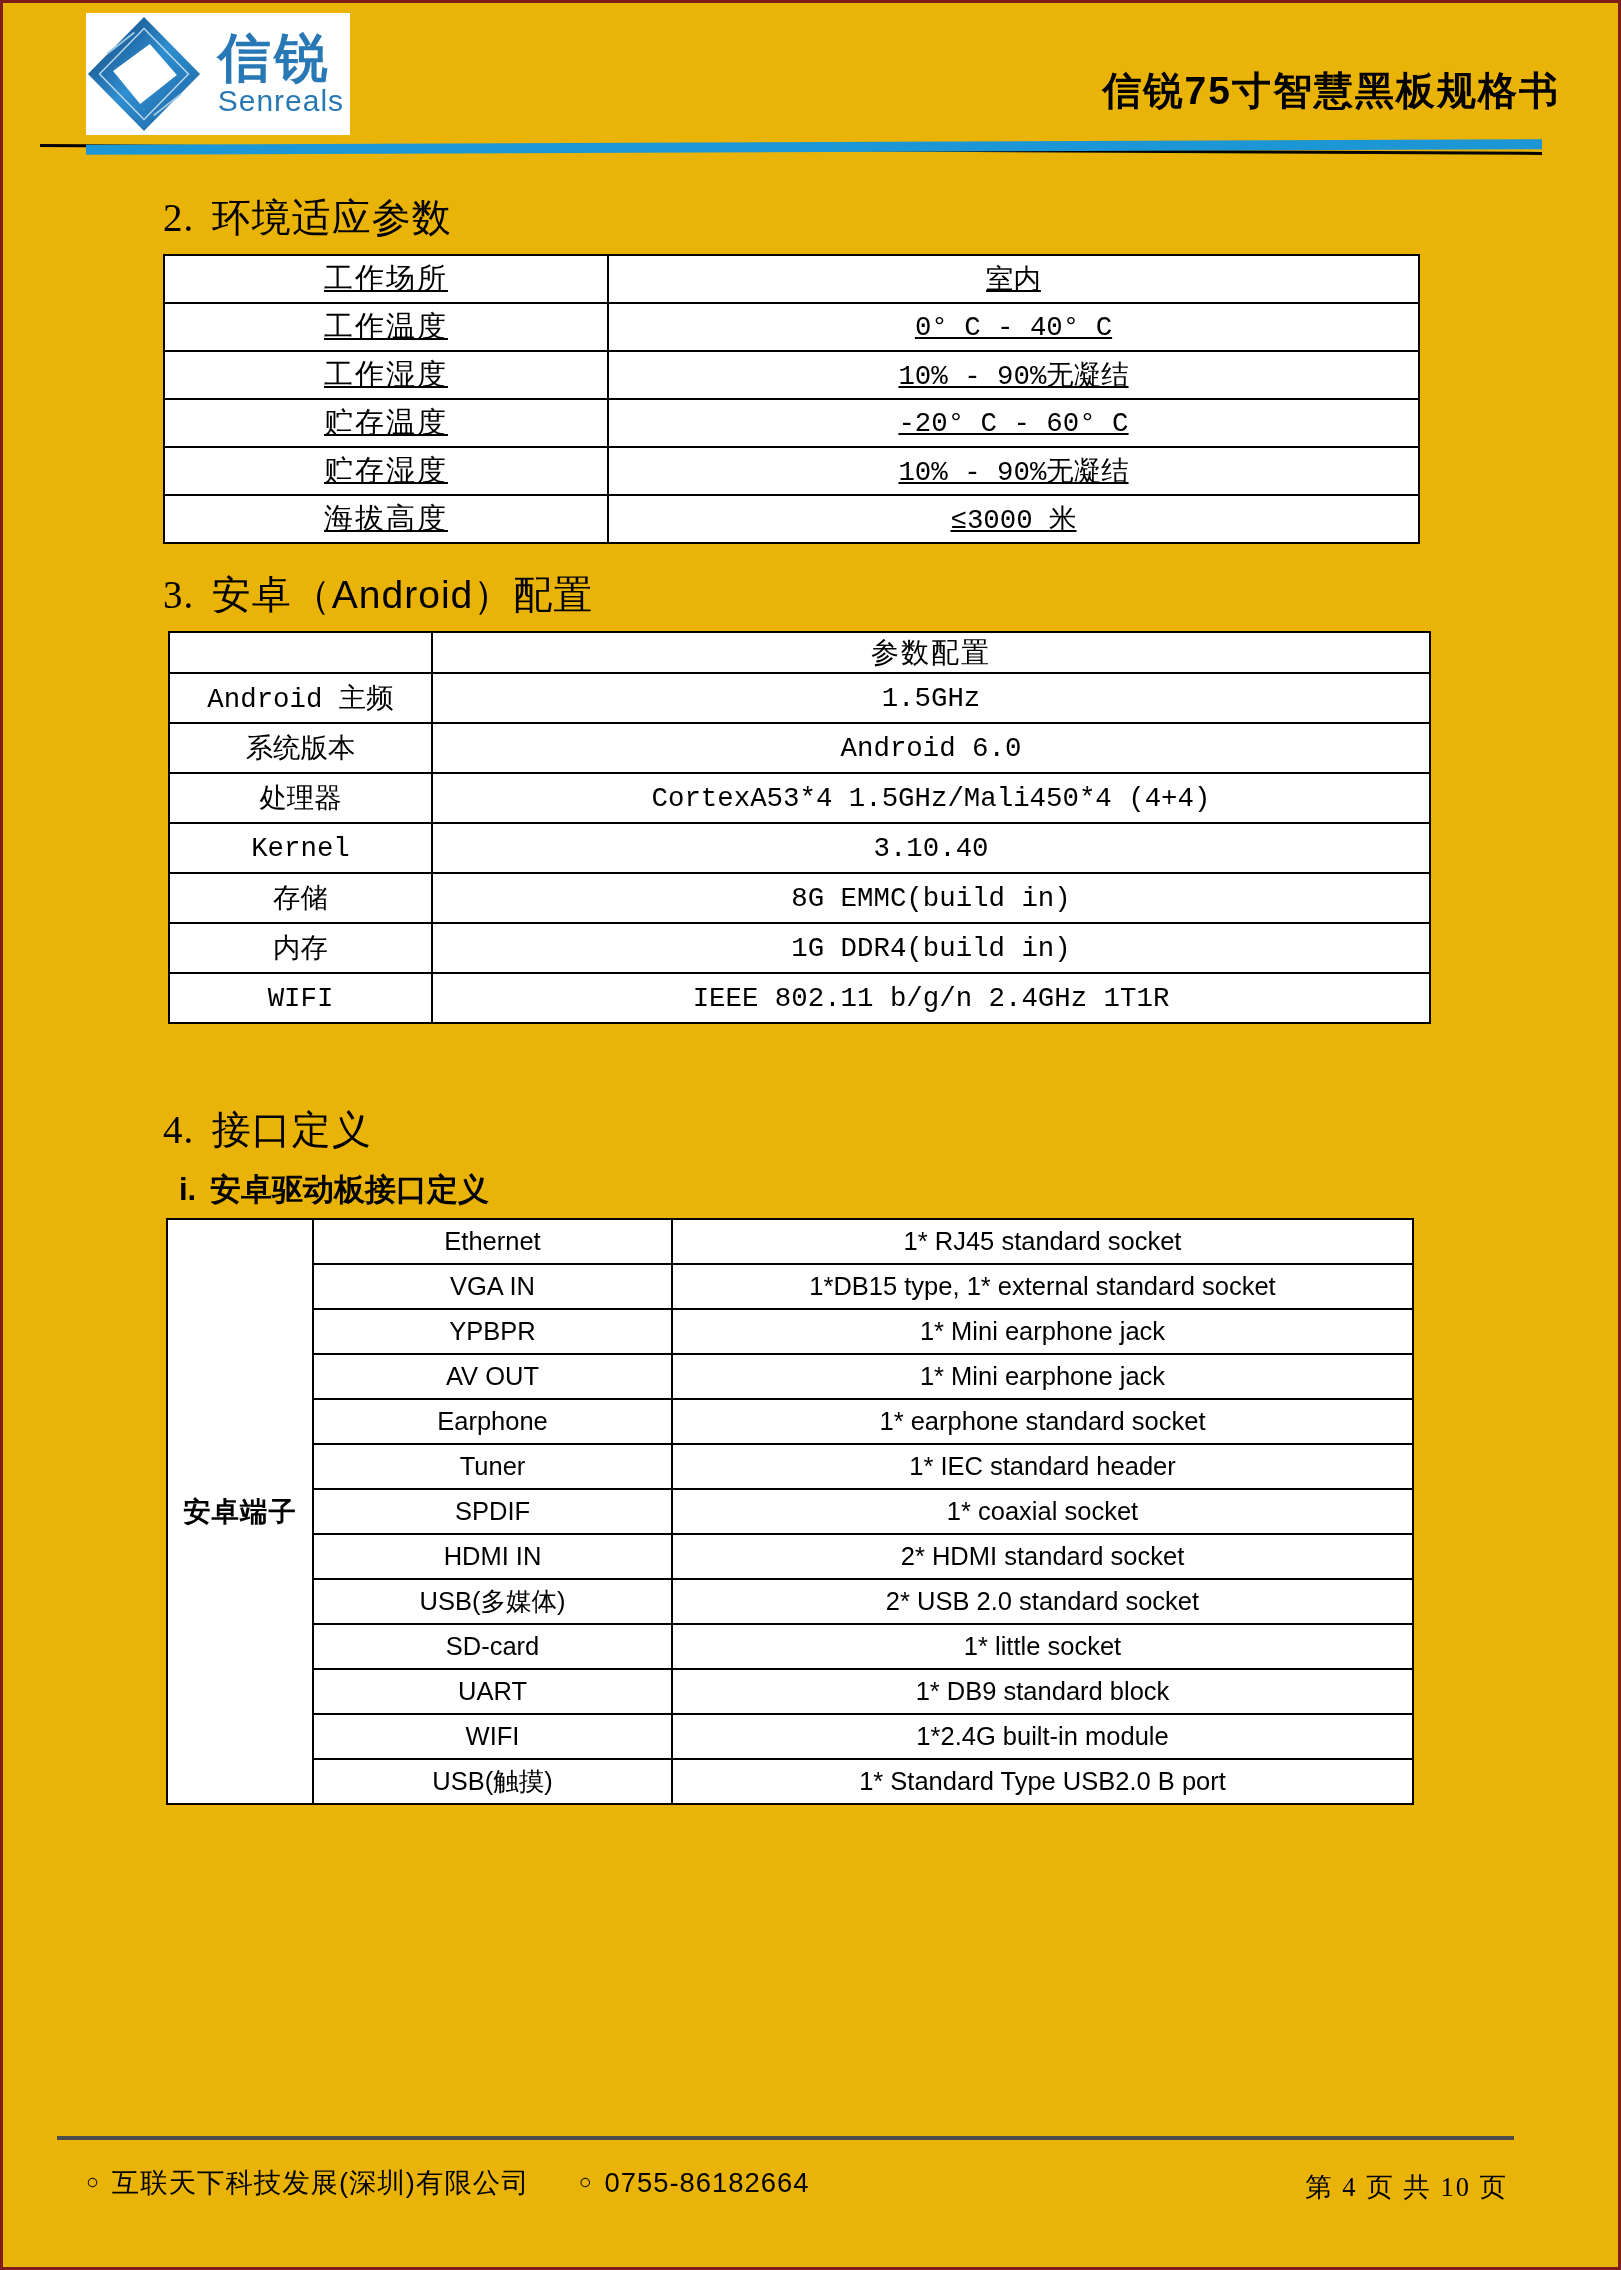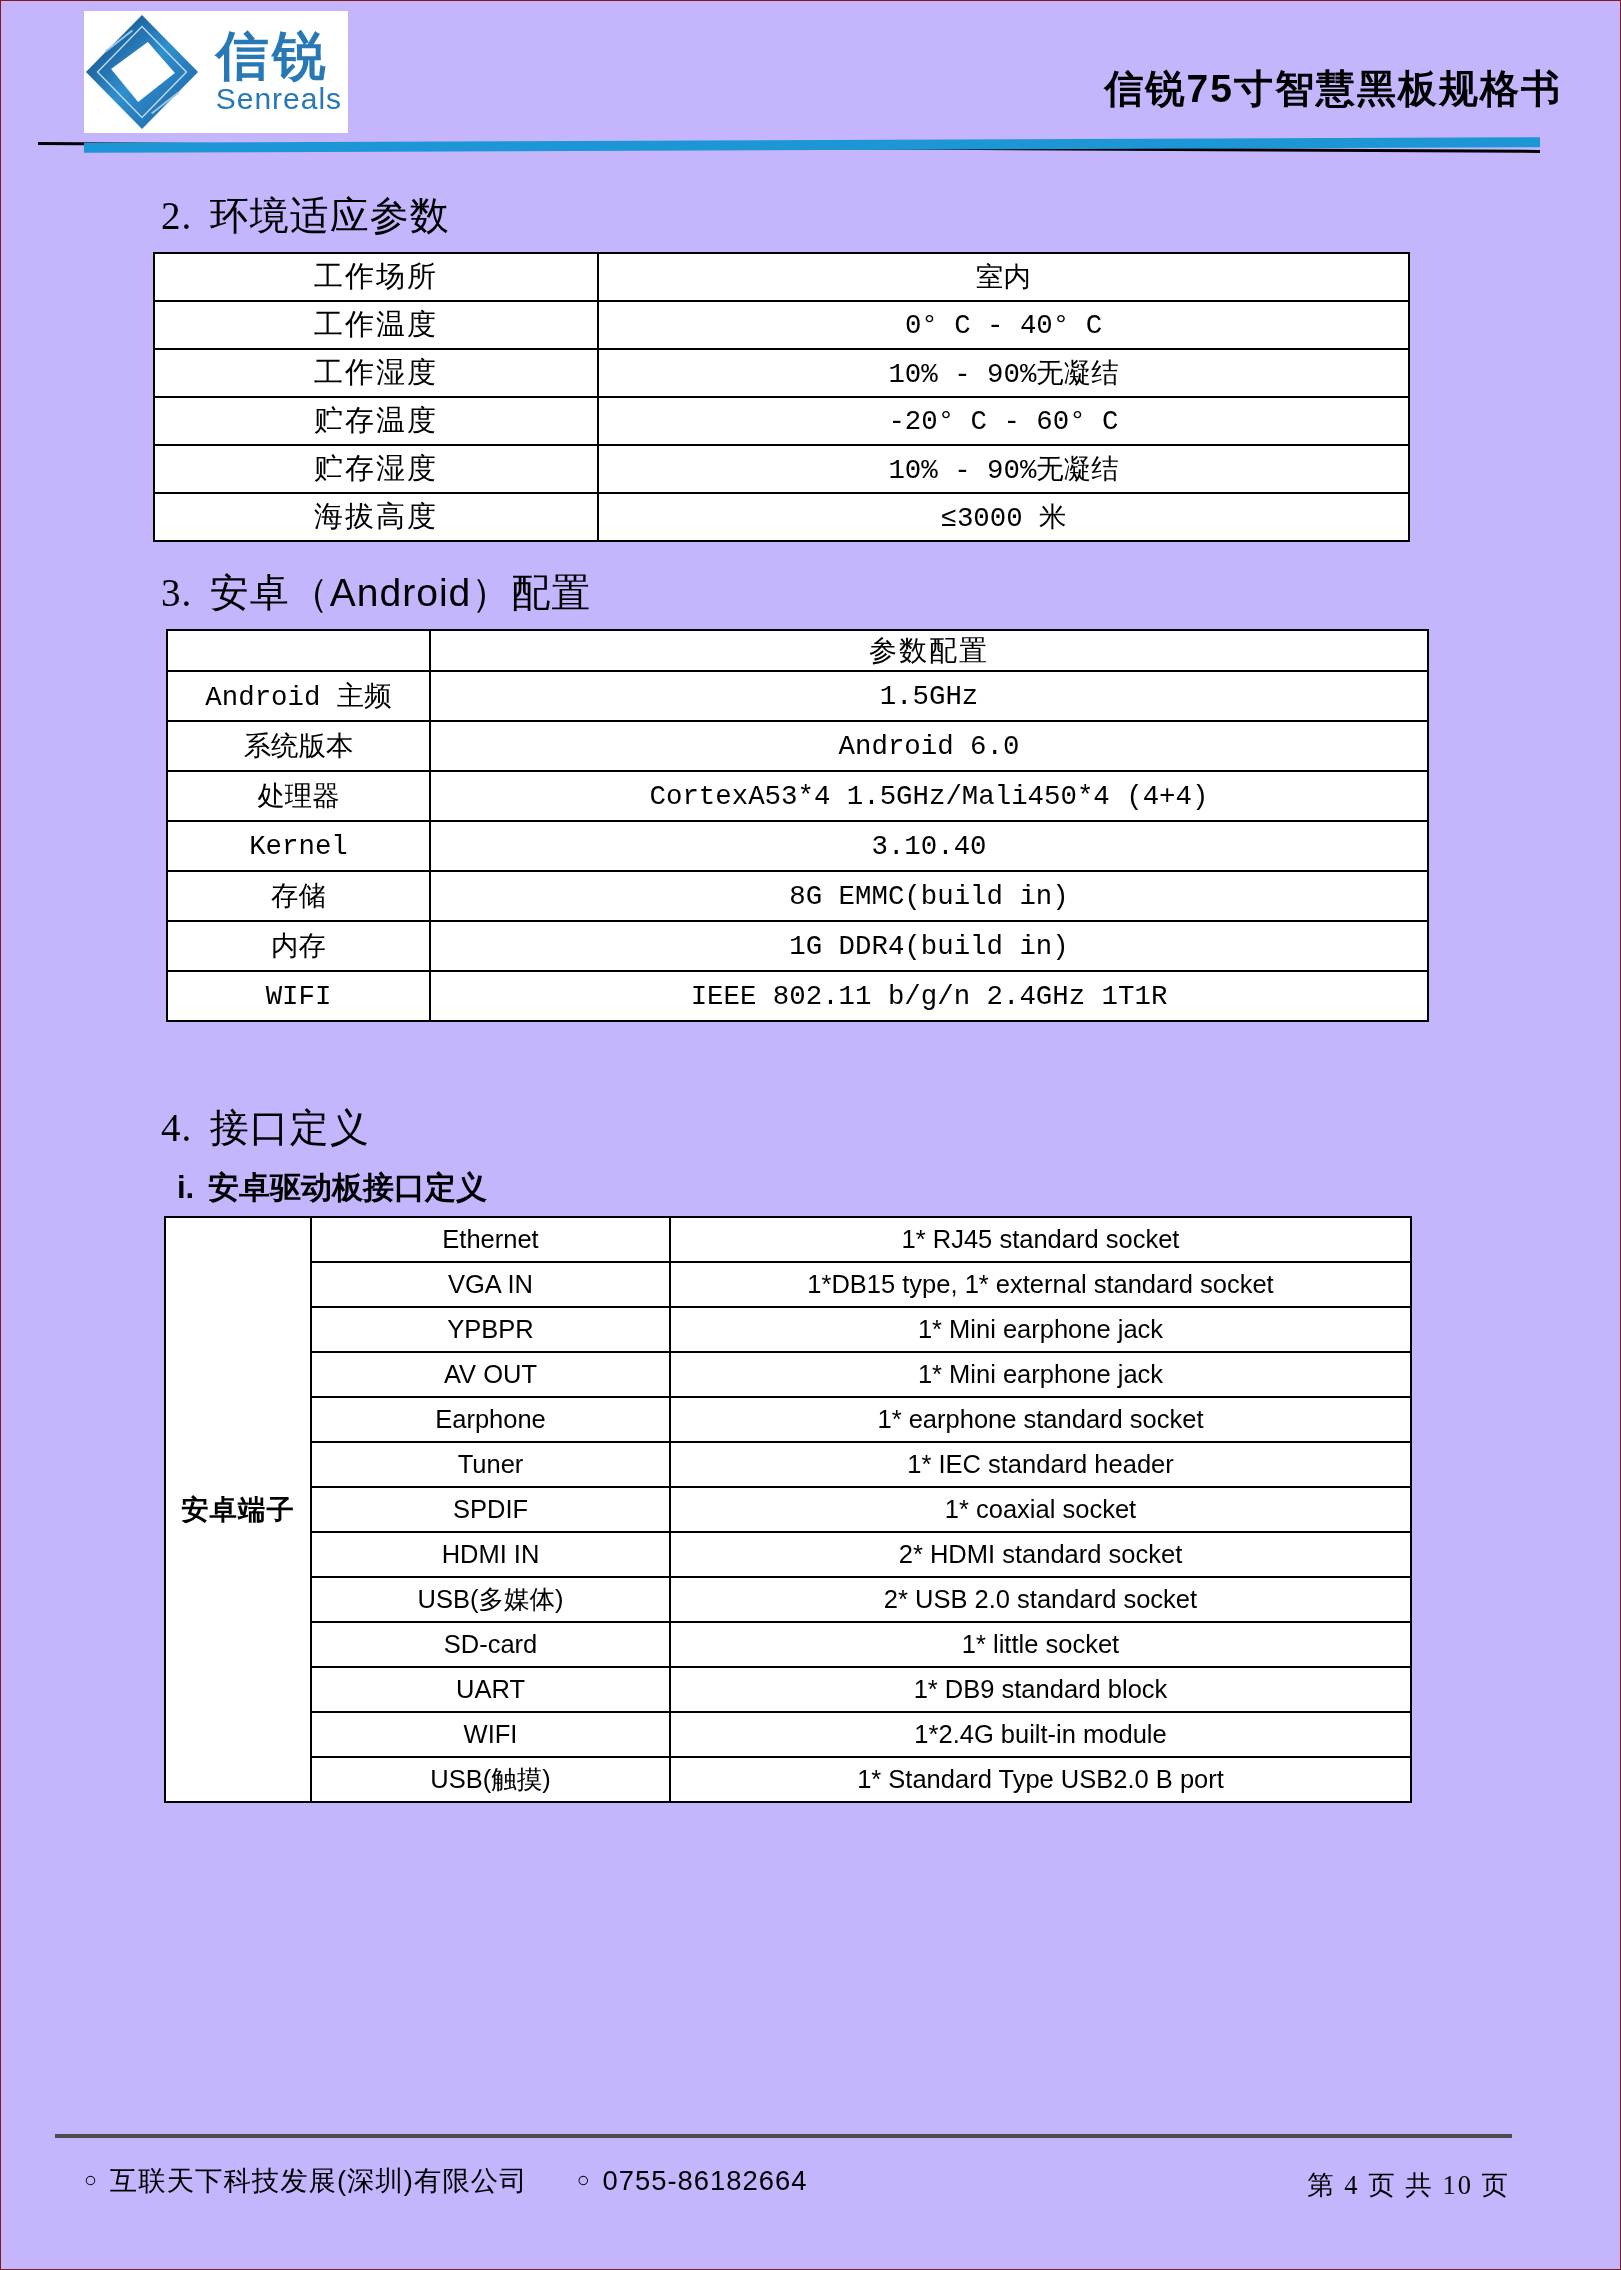--- a/index.html
+++ b/index.html
@@ -1,21 +1,21 @@
 <!DOCTYPE html>
 <html><head>
 <meta charset="utf-8">
 <style>
   html,body{margin:0;padding:0;background:#eef0f2;}
   .page{
     position:relative;
     width:1621px;height:2270px;
     margin:0 auto;
-    background:#c4b5fd;
-    border:1px solid #7f1d1d;
+    background:#eab308;
+    border:3px solid #7f1d1d;
     box-sizing:border-box;
     font-family:"Liberation Sans", sans-serif;
     color:#000;
     overflow:hidden;
   }
   
   .logo{position:absolute;left:83px;top:9.8px;display:flex;align-items:center;gap:15.7px;background:#fff;padding:2px 5.9px 2px 0;z-index:3;}
   .logo-mark{width:116px;height:118px;}
   .logo-text{display:flex;flex-direction:column;line-height:1;}
   .logo-zh{font-size:53px;font-weight:bold;color:#2878b5;letter-spacing:3.9px;}
@@ -34,21 +34,21 @@
   }
   
   .sec-head{position:absolute;font-size:39px;letter-spacing:1px;display:flex;gap:17.6px;align-items:baseline;}
   .sec-head .num{font-family:"Liberation Serif", serif;font-size:39px;}
   .sub-head{position:absolute;font-size:31px;font-weight:bold;display:flex;gap:13.7px;align-items:baseline;}
   .sub-head .num{font-family:"Liberation Sans", sans-serif;}
   
   table{border-collapse:collapse;table-layout:fixed;position:absolute;background:#fff;}
   td{border:2px solid #000;border-top-width:2.9px;border-bottom-width:2.9px;
      text-align:center;vertical-align:middle;padding:0 5.9px;overflow:hidden;}
-  .t-env{left:152px;top:251px;width:1255px;}
+  .t-env{left:160px;top:251px;width:1255px;text-decoration:underline;}
   .t-env td{height:46px;}
   .t-env .lbl{font-size:29px;letter-spacing:2px;}
   .t-env .val{font-family:"Liberation Mono", monospace;font-size:27.4px;text-align:center;}
   .t-android{left:165px;top:628px;width:1260px;}
   .t-android td{height:48px;font-family:"Liberation Mono", monospace;font-size:27.4px;}
   .t-android td.hdr{height:39px;font-family:"Liberation Sans", sans-serif;font-size:28px;letter-spacing:2px;}
   .t-if{left:163px;top:1215px;width:1246px;}
   .t-if td{height:43px;font-size:25.5px;}
   .t-if .group{font-weight:bold;font-size:27.4px;letter-spacing:1px;}
   

